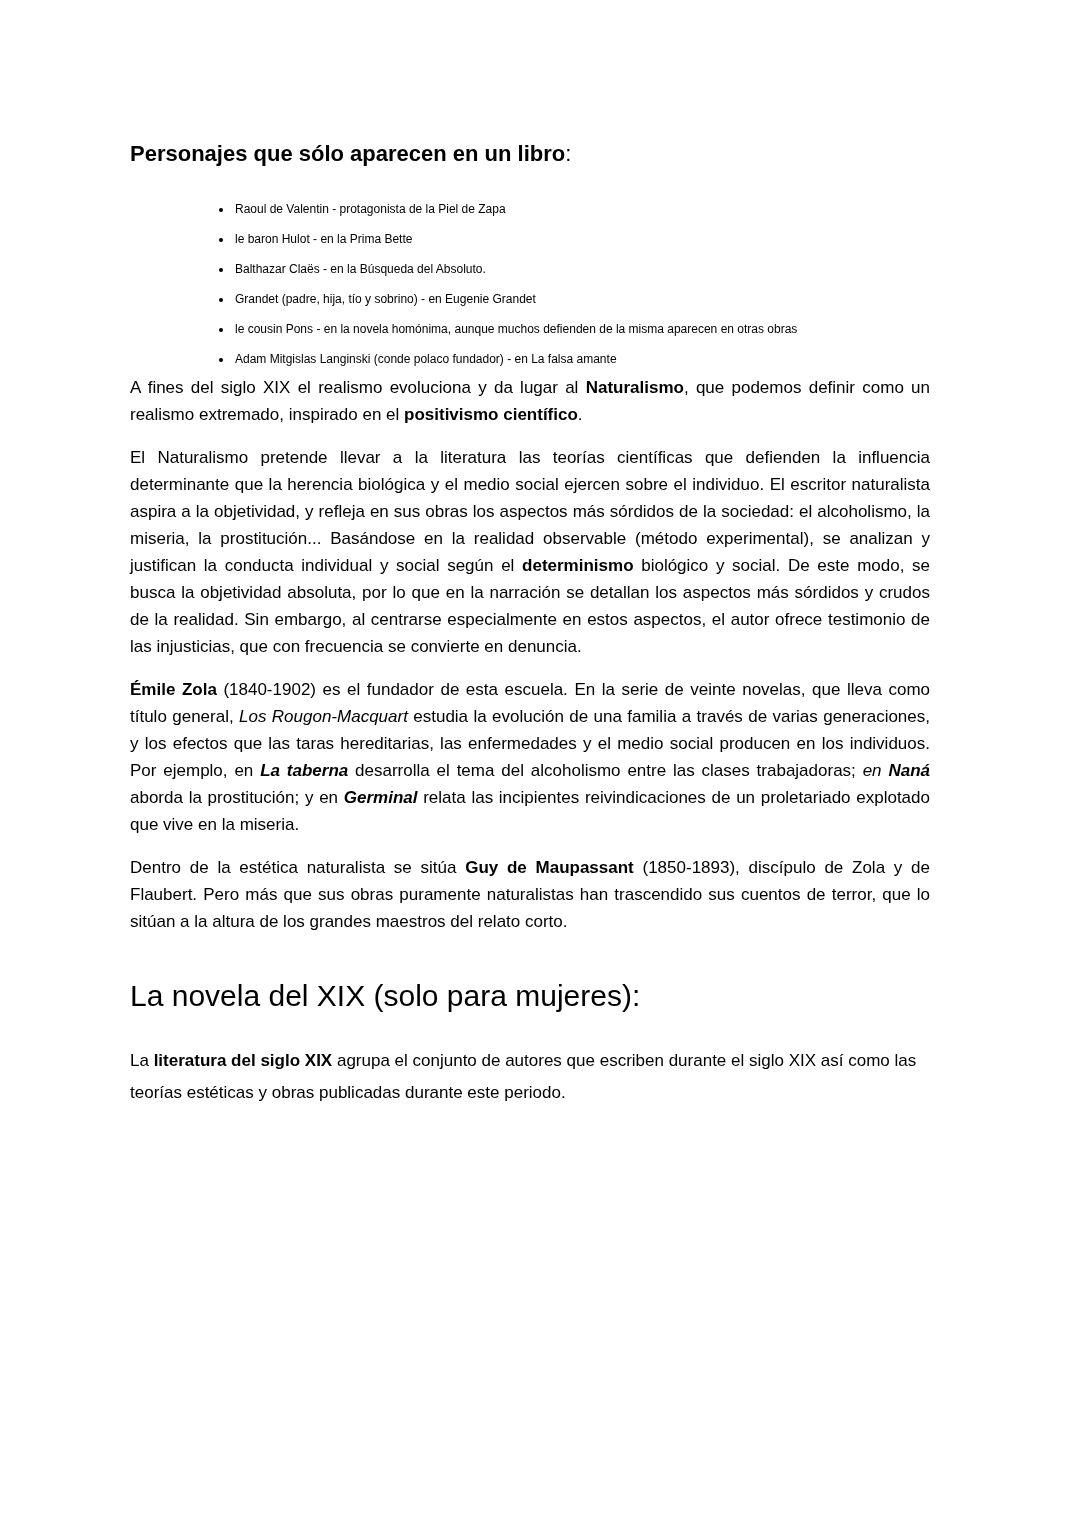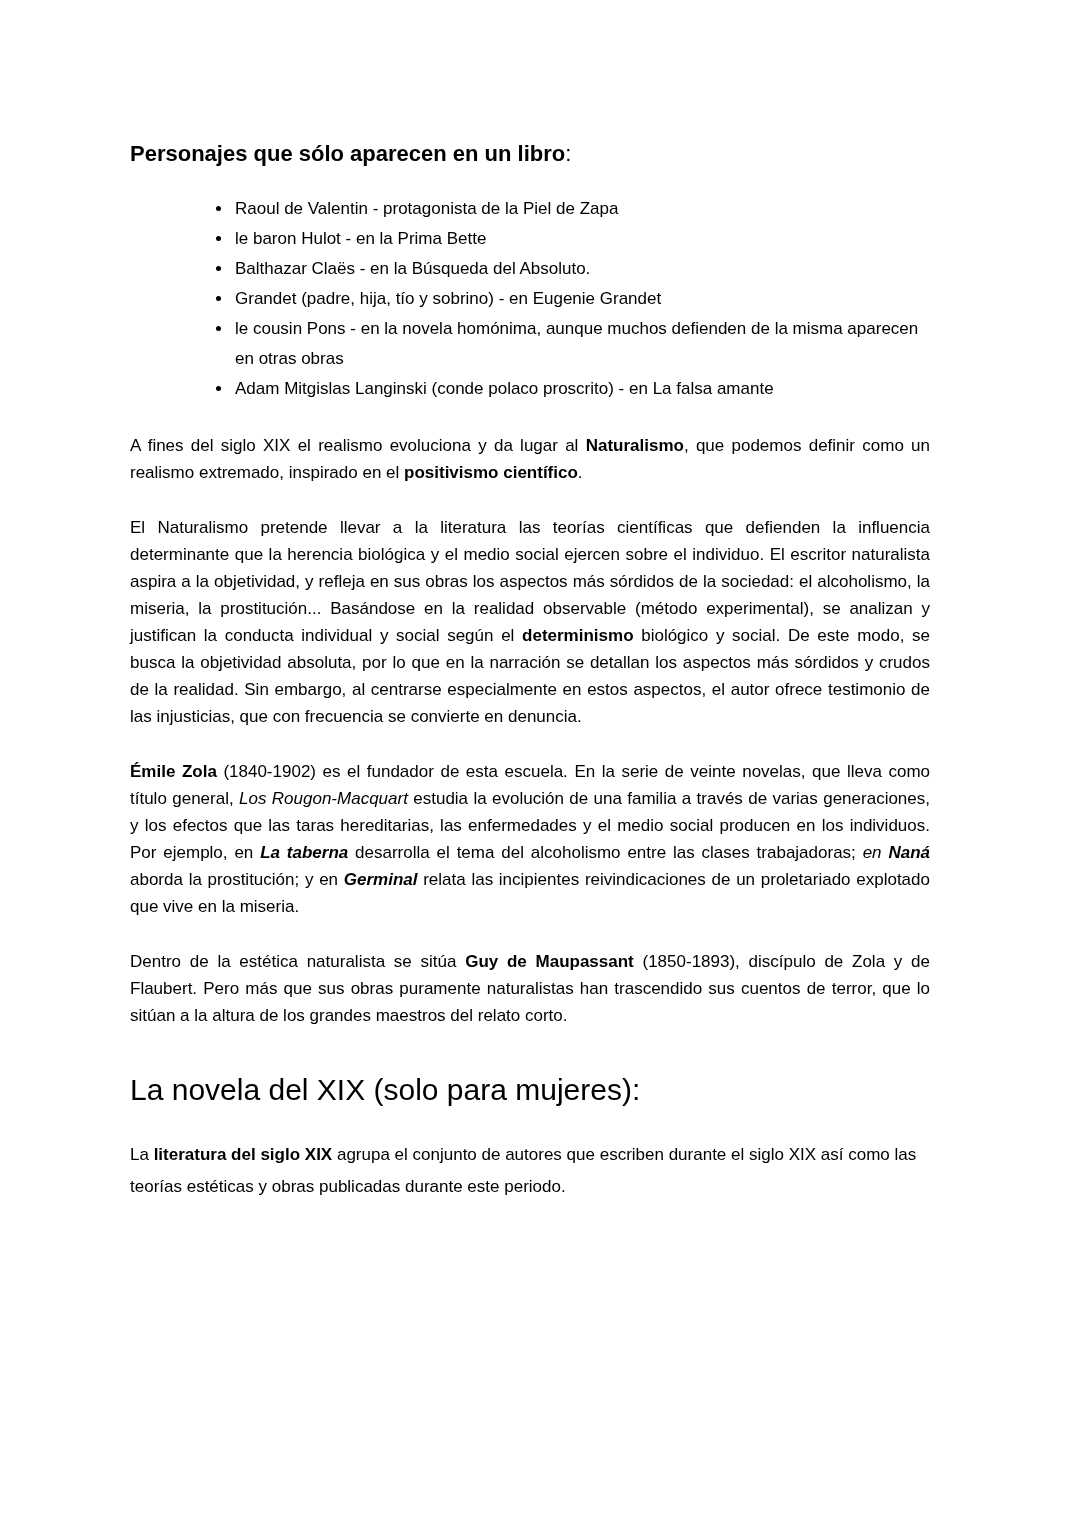--- a/index.html
+++ b/index.html
@@ -21,38 +21,38 @@
     font-weight: 400;
     line-height: 28px;
     color: #000000;
   }
   .bullets {
     margin: 26px 0 0 0;
     padding-left: 103px;
     list-style: disc outside;
   }
   .bullets li {
-    font-size: 17px;
+    font-size: 12px;
     line-height: 30px;
     padding-left: 2px;
   }
   .h-large {
     font-size: 30px;
     font-weight: 400;
     line-height: 38px;
     margin: 66px 0 30px 0;
     color: #000000;
   }
   .h-large.second { margin-top: 42px; }
   p.body {
     font-size: 17px;
     line-height: 27px;
     margin: 0 0 16px 0;
   }
-  p.just { text-align: justify; margin-top: 28px; }
+  p.just { text-align: justify; }
   p.loose {
     line-height: 32px;
     text-align: left;
     margin-bottom: 4px;
   }
   .b { font-weight: 700; }
   .i { font-style: italic; }
 </style>
 </head>
 <body>
@@ -60,21 +60,21 @@
 <div class="page">
 
   <h2 class="h-small"><span class="b">Personajes que sólo aparecen en un libro</span><span>:</span></h2>
 
   <ul class="bullets">
       <li>Raoul de Valentin - protagonista de la Piel de Zapa</li>
       <li>le baron Hulot - en la Prima Bette</li>
       <li>Balthazar Claës - en la Búsqueda del Absoluto.</li>
       <li>Grandet (padre, hija, tío y sobrino) - en Eugenie Grandet</li>
       <li>le cousin Pons - en la novela homónima, aunque muchos defienden de la misma aparecen en otras obras</li>
-      <li>Adam Mitgislas Langinski (conde polaco proscrito) - en La falsa amante</li>
+      <li>Adam Mitgislas Langinski (conde polaco fundador) - en La falsa amante</li>
     </ul>
 
 
   <p class="body just"><span>A fines del siglo XIX el realismo evoluciona y da lugar al </span><span class="b">Naturalismo</span><span>, que podemos definir como un realismo extremado, inspirado en el </span><span class="b">positivismo científico</span><span>.</span></p>
 
   <p class="body just"><span>El Naturalismo pretende llevar a la literatura las teorías científicas que defienden la influencia determinante que la herencia biológica y el medio social ejercen sobre el individuo. El escritor naturalista aspira a la objetividad, y refleja en sus obras los aspectos más sórdidos de la sociedad: el alcoholismo, la miseria, la prostitución... Basándose en la realidad observable (método experimental), se analizan y justifican la conducta individual y social según el </span><span class="b">determinismo</span><span> biológico y social. De este modo, se busca la objetividad absoluta, por lo que en la narración se detallan los aspectos más sórdidos y crudos de la realidad. Sin embargo, al centrarse especialmente en estos aspectos, el autor ofrece testimonio de las injusticias, que con frecuencia se convierte en denuncia.</span></p>
 
   <p class="body just"><span class="b">Émile Zola</span><span> (1840-1902) es el fundador de esta escuela. En la serie de veinte novelas, que lleva como título general, </span><span class="i">Los Rougon-Macquart</span><span> estudia la evolución de una familia a través de varias generaciones, y los efectos que las taras hereditarias, las enfermedades y el medio social producen en los individuos. Por ejemplo, en </span><span class="b i">La taberna</span><span> desarrolla el tema del alcoholismo entre las clases trabajadoras; </span><span class="i">en </span><span class="b i">Naná</span><span> aborda la prostitución; y en </span><span class="b i">Germinal</span><span> relata las incipientes reivindicaciones de un proletariado explotado que vive en la miseria.</span></p>
 
   <p class="body just"><span>Dentro de la estética naturalista se sitúa </span><span class="b">Guy de Maupassant</span><span> (1850-1893), discípulo de Zola y de Flaubert. Pero más que sus obras puramente naturalistas han trascendido sus cuentos de terror, que lo sitúan a la altura de los grandes maestros del relato corto.</span></p>

